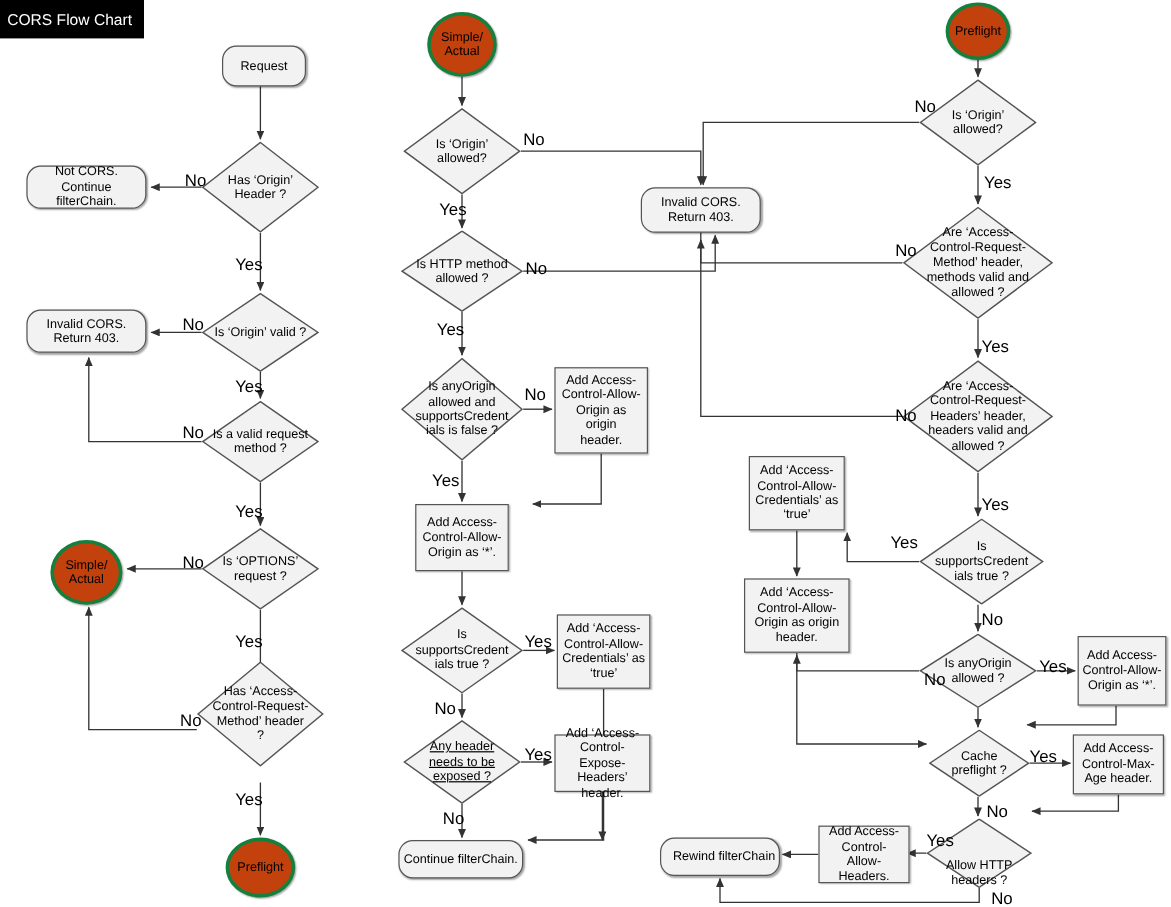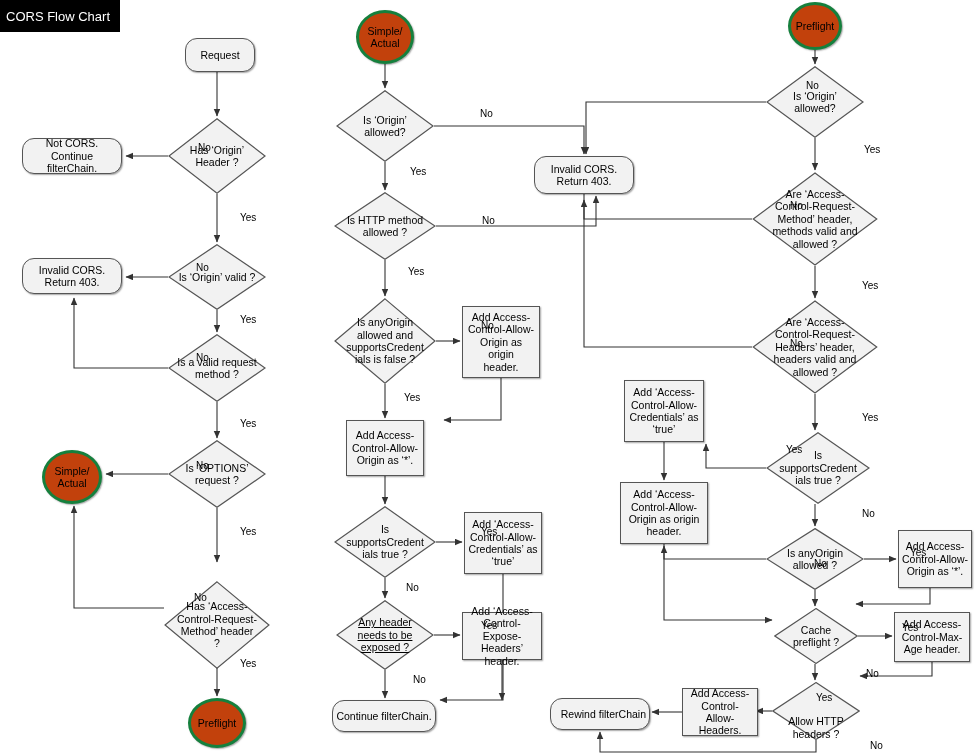--- a/index.html
+++ b/index.html
@@ -34,21 +34,21 @@
   
   .dec{background:transparent;border:none;box-shadow:none;}
   .dec .dia{position:absolute;left:0;top:0;width:100%;height:100%;}
   .dec .txt{position:relative;z-index:2;padding:0 4px;}
 
   .title{
     position:absolute;left:0;top:0;width:120px;height:32px;
     background:#000;color:#fff;font-size:13px;
     display:flex;align-items:center;padding-left:6px;box-sizing:border-box;
   }
-  .elabel{position:absolute;font-size:10px;color:#000;white-space:nowrap;margin-left:44px;}
+  .elabel{position:absolute;font-size:14px;color:#000;white-space:nowrap;}
 </style>
 </head>
 <body>
 
 <div id="canvas">
   <div class="title">CORS Flow Chart</div>
 
   <svg class="lines" viewBox="0 0 976 756">
     <defs>
       <marker id="ar" markerWidth="8" markerHeight="8" refX="6.5" refY="3" orient="auto">
@@ -143,21 +143,21 @@
       <svg class="dia" viewBox="0 0 100 100" preserveAspectRatio="none">
         <polygon points="50,1 99,50 50,99 1,50" fill="#f2f2f2" stroke="#555" stroke-width="1.2" vector-effect="non-scaling-stroke"></polygon>
       </svg>
       <span class="txt">Is ‘OPTIONS’
 request ?</span>
     </div>
     <div class="node ellipse" style="left: 42px; top: 450px; width: 60px; height: 54px;">
       <span class="txt">Simple/
 Actual</span>
     </div>
-    <div class="node dec" style="left: 164px; top: 581px; width: 106px; height: 88px;">
+    <div class="node dec" style="left: 164px; top: 551px; width: 106px; height: 88px;">
       <svg class="dia" viewBox="0 0 100 100" preserveAspectRatio="none">
         <polygon points="50,1 99,50 50,99 1,50" fill="#f2f2f2" stroke="#555" stroke-width="1.2" vector-effect="non-scaling-stroke"></polygon>
       </svg>
       <span class="txt">Has ‘Access-
 Control-Request-
 Method’ header
 ?</span>
     </div>
     <div class="node ellipse" style="left: 188px; top: 698px; width: 58px; height: 50px;">
       <span class="txt">Preflight</span>

